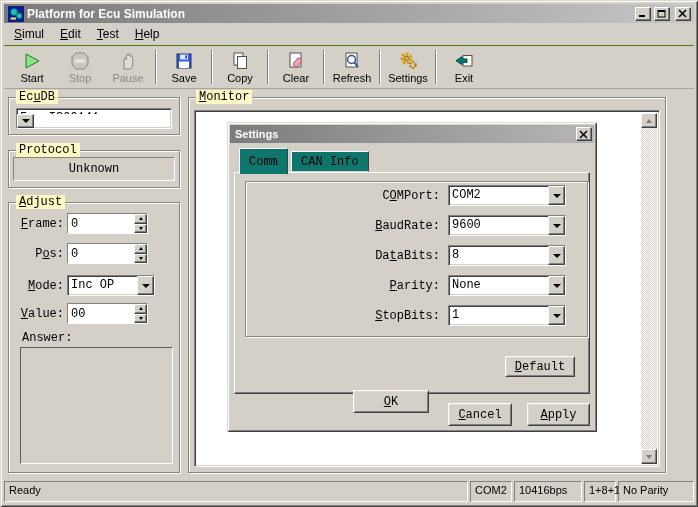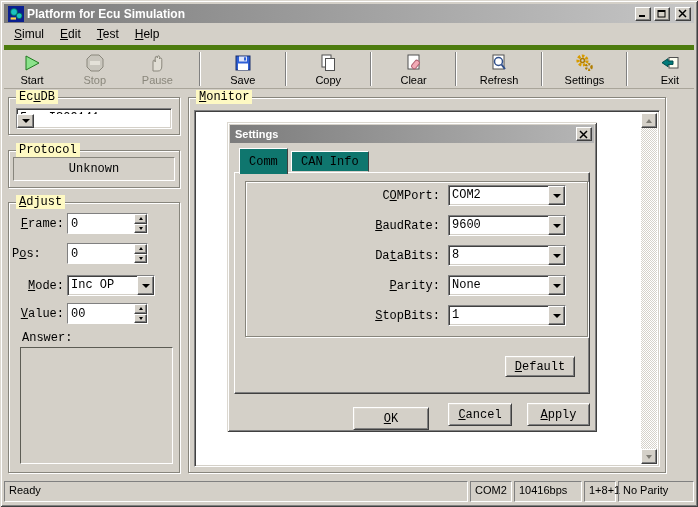--- a/index.html
+++ b/index.html
@@ -18,22 +18,22 @@
   .titlebar .title { color:#fff; font-weight:bold; font-size:12px; flex:1; white-space:nowrap; }
   .winbtn { width:16px; height:14px; background:#d4d0c8; border:1px solid; border-color:#fff #404040 #404040 #fff;
     box-shadow: inset -1px -1px 0 #808080; display:grid; place-items:center; }
 
   
   .menubar { left:4px; top:24px; right:4px; height:20px; display:flex; align-items:center; font-size:12px; padding-left:2px; }
   .menuitem { padding:2px 8px; color:#000; }
   u { text-decoration:underline; }
 
   
-  .toolbar { left:4px; top:45px; right:4px; height:44px; border-top:5px solid #4d7c0f; border-bottom:1px solid #a9a59a;
-    display:flex; align-items:center; padding-left:4px;justify-content:space-between; }
+  .toolbar { left:4px; top:45px; right:4px; height:44px; border-top:1px solid #4d7c0f; border-bottom:1px solid #a9a59a;
+    display:flex; align-items:center; padding-left:4px; }
   .tbtn { width:48px; height:40px; display:flex; flex-direction:column; align-items:center; justify-content:center; font-size:11px; color:#000; }
   .tbtn .ticon { height:21px; display:grid; place-items:center; }
   .tbtn.disabled { color:#8a877c; }
   .tsep { width:2px; height:34px; border-left:1px solid #808080; border-right:1px solid #fff; margin:0 3px; }
 
   
   .group { position:absolute; border:1px solid #87857c; box-shadow: inset 1px 1px 0 #fff, 1px 1px 0 #fff; }
   .gcaption { position:absolute; top:-8px; left:7px; background:#fef9c3; padding:0 3px; line-height:14px;
     font-family:"Liberation Mono","DejaVu Sans Mono",monospace; font-size:12px; }
 
@@ -257,21 +257,21 @@
     <span class="spincol">
       <span class="sbtn">
           <span class="tri-up-s"></span>
         </span>
       <span class="sbtn">
           <span class="tri-down-s"></span>
         </span>
     </span>
   </div>
 
-  <span class="fldlabel" style="left:12px; top:247px; width:52px; text-align:left;">P<u>o</u>s:</span>
+  <span class="fldlabel" style="left:12px; top:247px; width:52px; text-align:right;">P<u>o</u>s:</span>
   <div class="spin sunken abs" style="left:67px; top:243px; width:81px; height:21px;">
     <input value="0" style="">
     <span class="spincol">
       <span class="sbtn">
           <span class="tri-up-s"></span>
         </span>
       <span class="sbtn">
           <span class="tri-down-s"></span>
         </span>
     </span>
@@ -381,21 +381,21 @@
       <span class="cval">1</span>
       <span class="cbtn">
           <span class="arrow-down"></span>
         </span>
     </div>
 
     <div class="btn abs" style="left:278px; top:234px; width:70px; height:21px;">
       <span><u>D</u>efault</span>
     </div>
 
-    <div class="btn abs" style="left:126px; top:285px; width:76px; height:23px;">
+    <div class="btn abs" style="left:126px; top:268px; width:76px; height:23px;">
       <span><u>O</u>K</span>
     </div>
     <div class="btn abs" style="left:221px; top:281px; width:64px; height:23px;">
       <span><u>C</u>ancel</span>
     </div>
     <div class="btn abs" style="left:300px; top:281px; width:63px; height:23px;">
       <span><u>A</u>pply</span>
     </div>
   </div>
 

